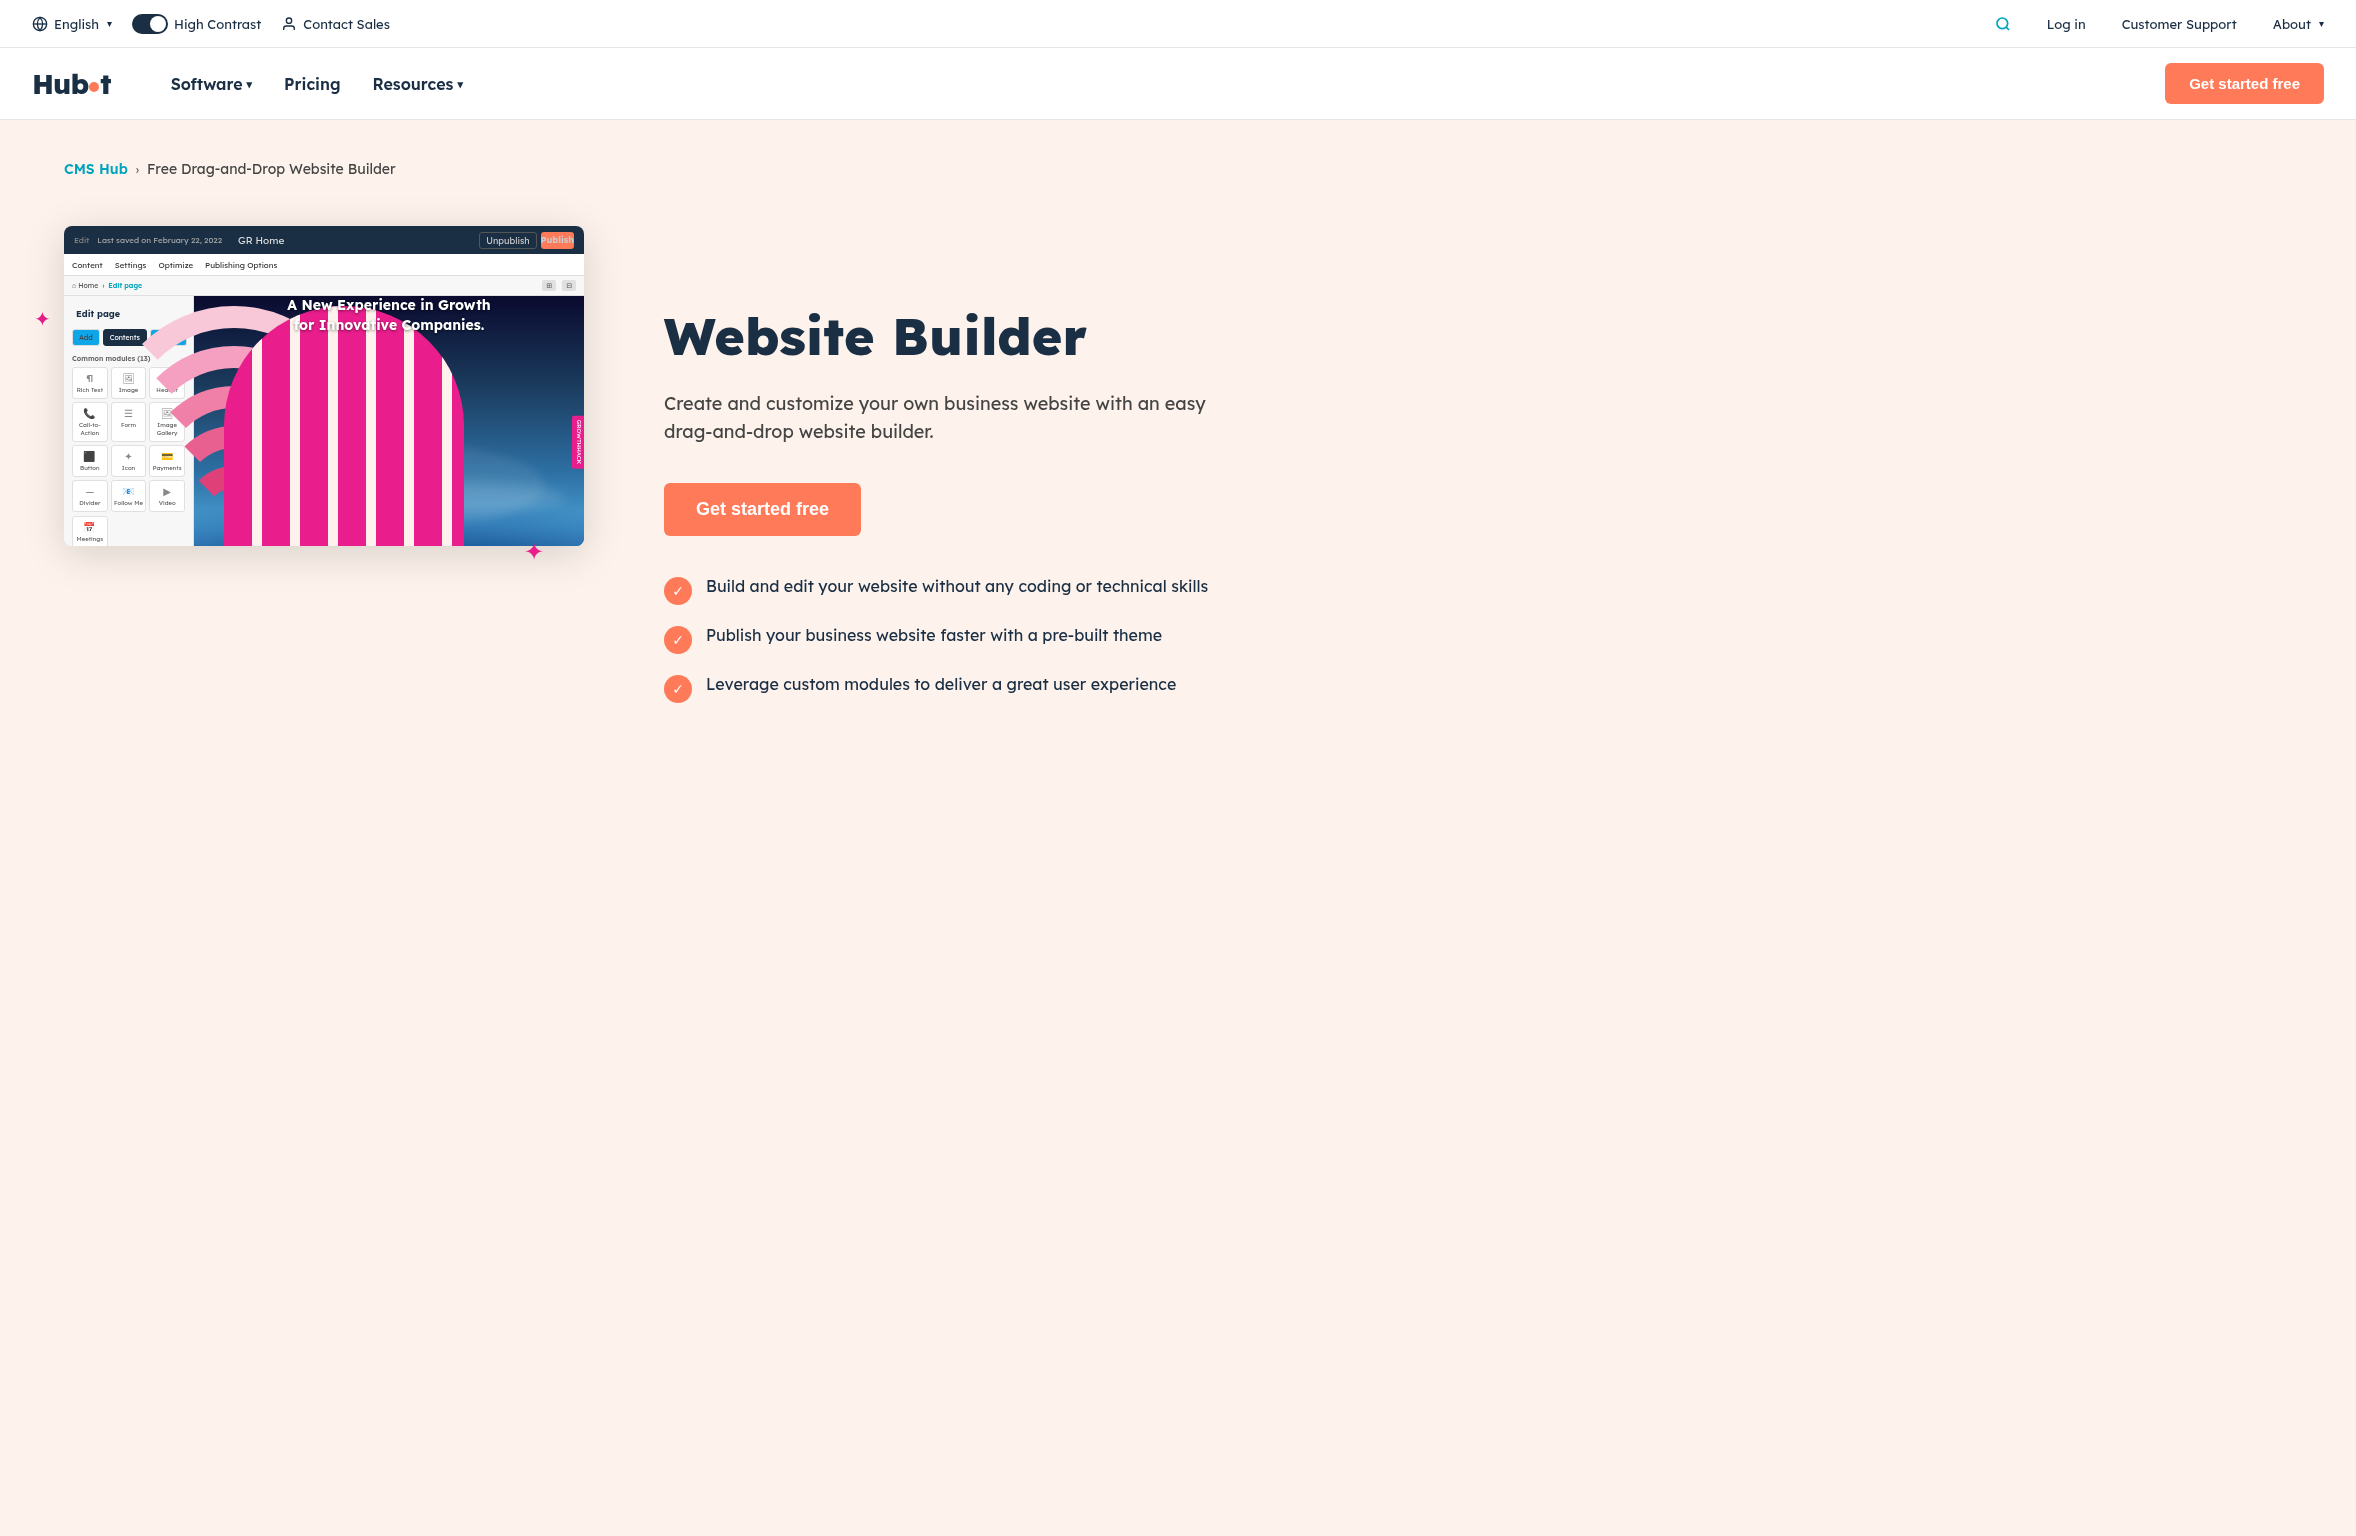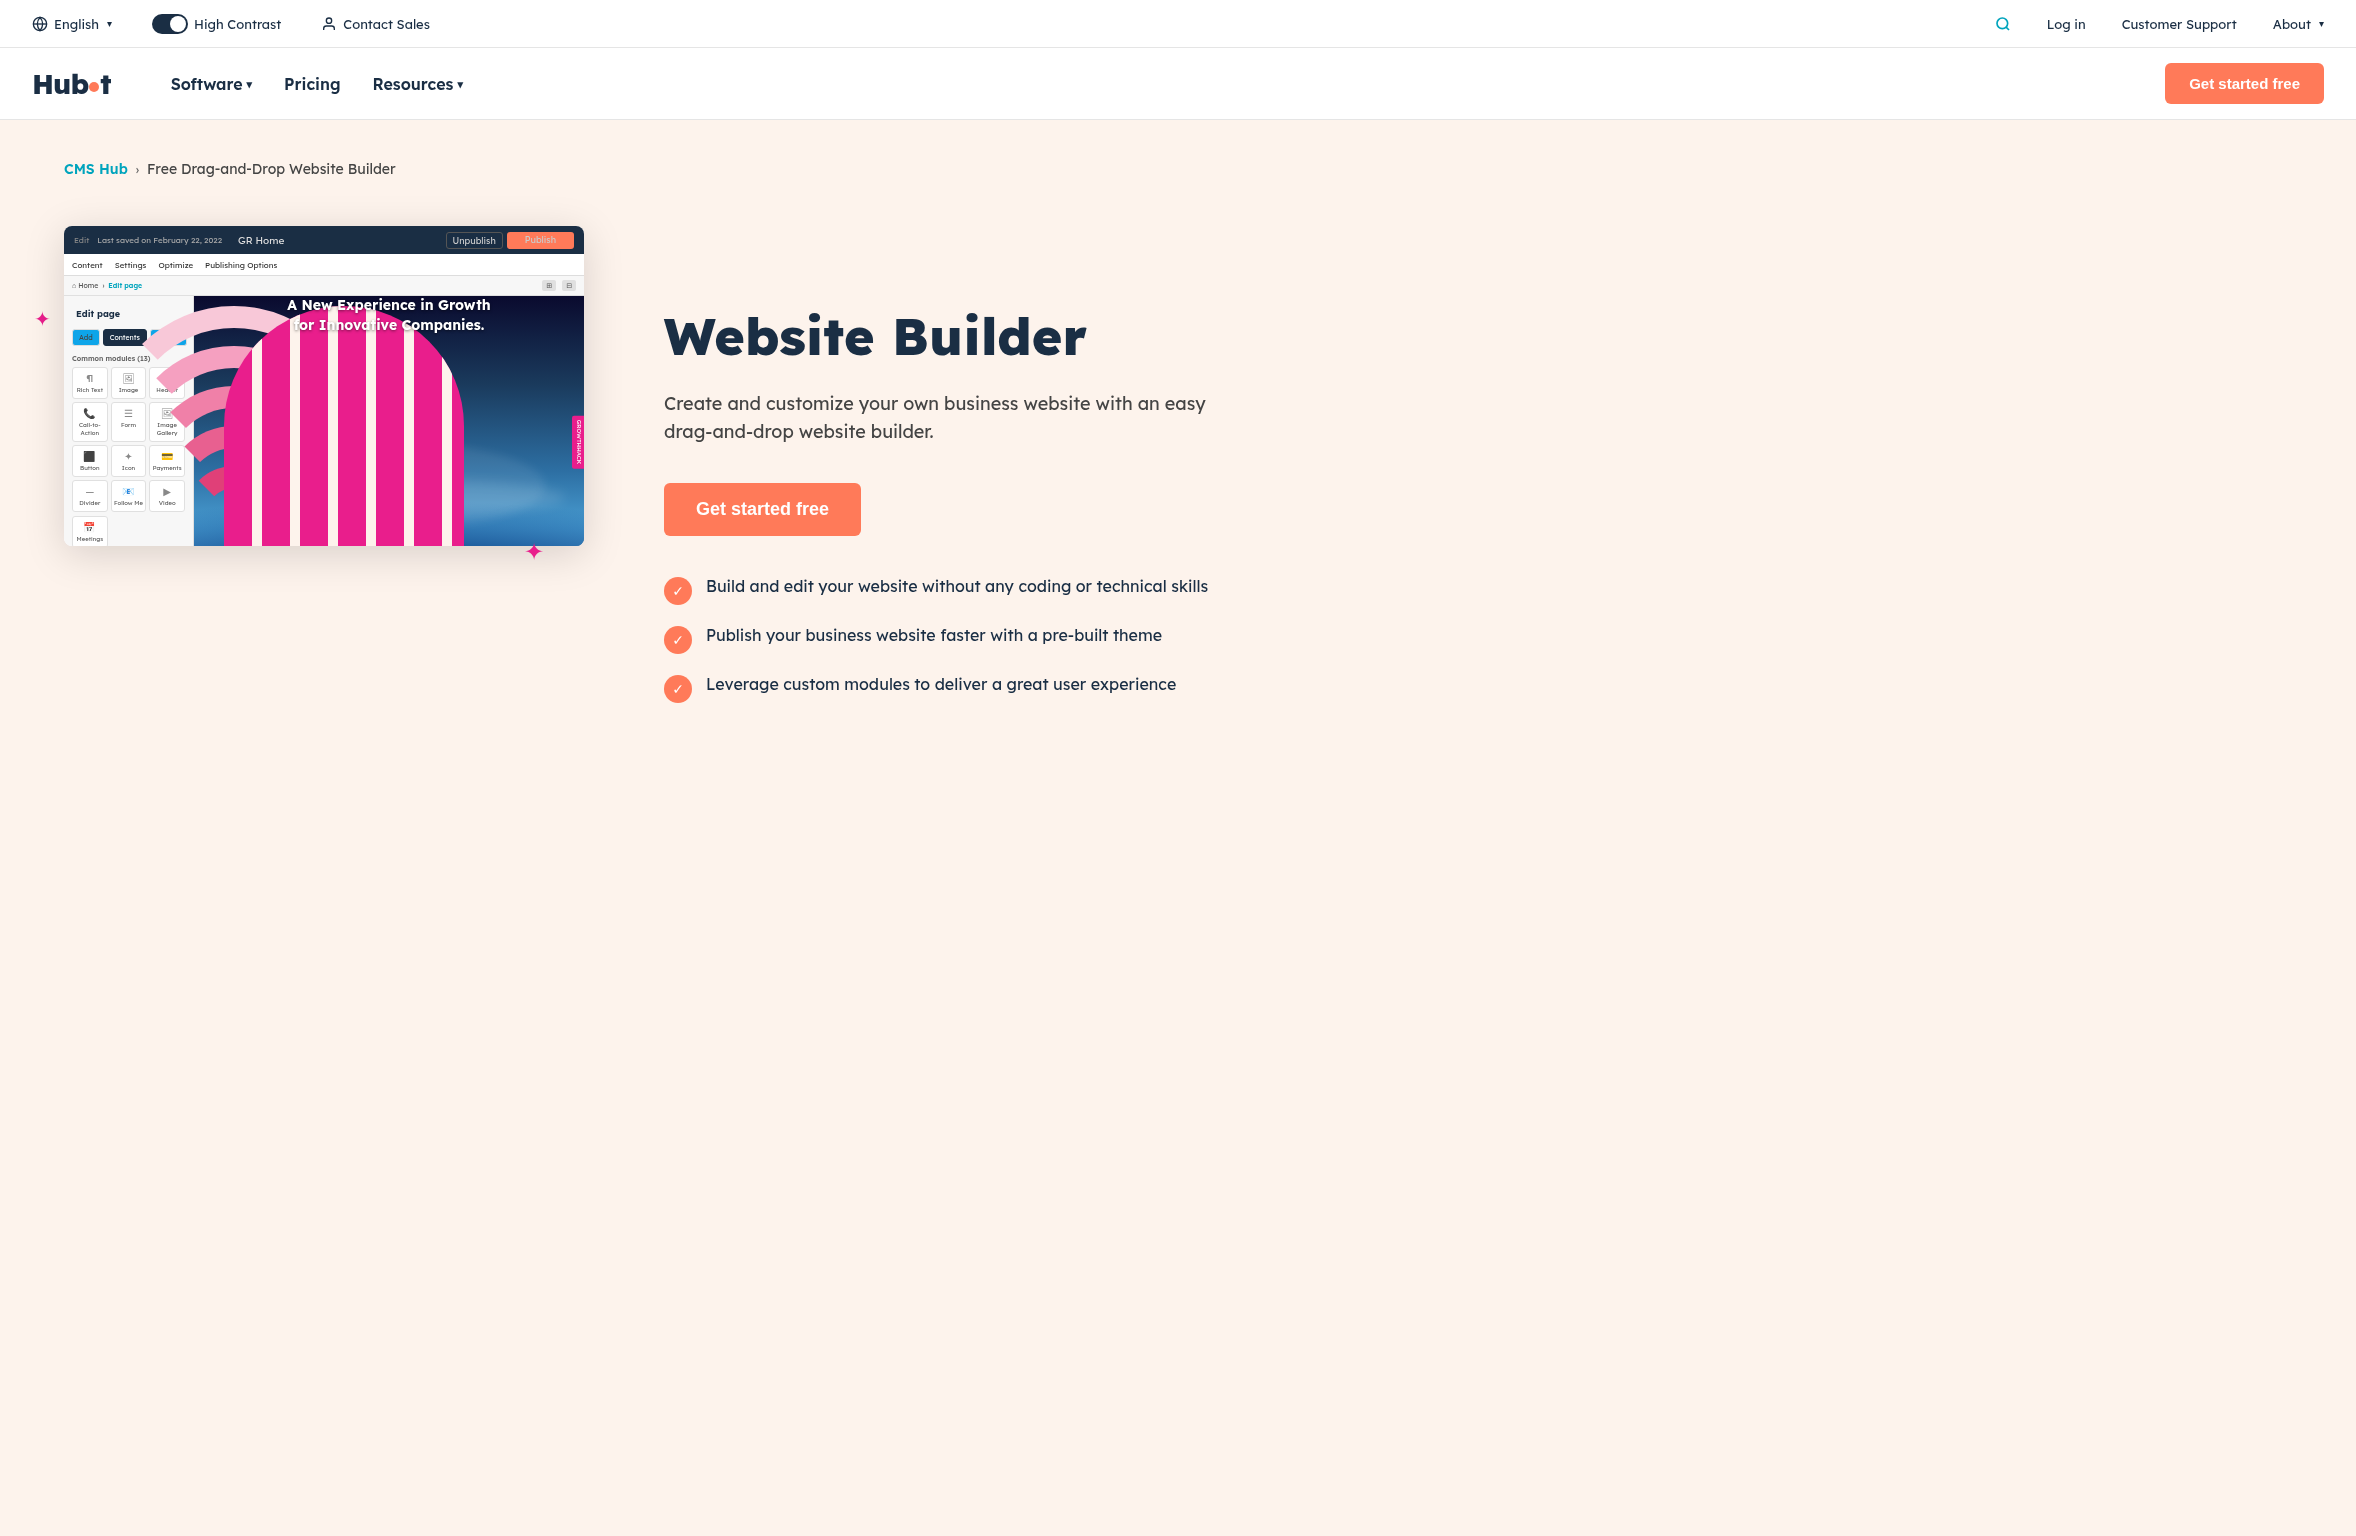--- a/index.html
+++ b/index.html
@@ -10,21 +10,21 @@
       background: #fff;
       border-bottom: 1px solid #e5e5e5;
       display: flex;
       align-items: center;
       justify-content: space-between;
       padding: 0 32px;
       height: 48px;
       font-size: 13px;
       color: #1a2e44;
     }
-    .utility-left { display: flex; align-items: center; gap: 40px; }
+    .utility-left { display: flex; align-items: center; gap: 20px; }
     .utility-right { display: flex; align-items: center; gap: 36px; }
     .utility-item {
       display: flex; align-items: center; gap: 6px;
       cursor: pointer; color: #1a2e44; font-size: 13px;
     }
     .utility-item svg { width: 16px; height: 16px; }
     .chevron-icon { font-size: 10px; margin-left: 2px; }
     .toggle-switch {
       width: 36px; height: 20px;
       background: #1a2e44;
@@ -149,23 +149,24 @@
       padding: 0 10px;
       gap: 8px;
       font-size: 9px;
       color: #aaa;
     }
     .screenshot-top-bar span { color: #ccc; font-size: 9px; }
     .btn-small {
       background: #ff7a59;
       color: white;
       font-size: 8px;
-      padding: 2px 18px;
+      padding: 2px 0;
       border-radius: 3px;
       margin-left: auto;
+      font-weight: bold;
     }
     .btn-small-outline {
       background: transparent;
       color: #ccc;
       font-size: 8px;
       padding: 2px 6px;
       border-radius: 3px;
       border: 1px solid #555;
     }
 

